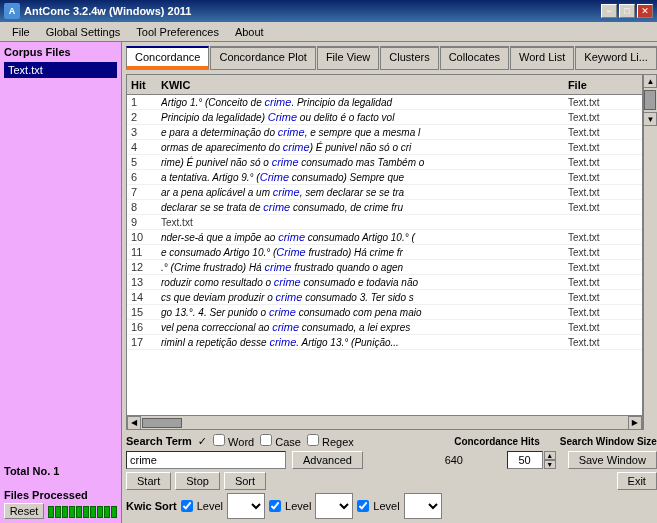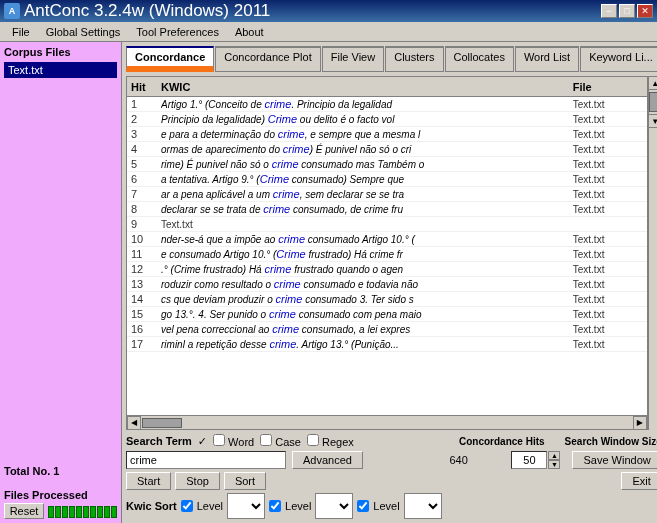--- a/index.html
+++ b/index.html
@@ -9,21 +9,21 @@
       background: linear-gradient(to bottom, #0a246a, #3a6ea5);
       color: white;
       height: 22px;
       display: flex;
       align-items: center;
       padding: 0 4px;
       justify-content: space-between;
     }
     .title-bar-left { display: flex; align-items: center; gap: 4px; }
     .title-bar-icon { width: 16px; height: 16px; background: #4a90d9; border-radius: 2px; display: flex; align-items: center; justify-content: center; color: white; font-weight: bold; font-size: 9px; }
-    .title-bar-text { font-size: 17px; font-weight: normal; color: white; }
+    .title-bar-text { font-size: 11px; font-weight: bold; color: white; }
     .title-bar-buttons { display: flex; gap: 2px; }
     .tb-btn { width: 16px; height: 14px; background: #d4d0c8; border: 1px solid #808080; border-top-color: #fff; border-left-color: #fff; display: flex; align-items: center; justify-content: center; font-size: 9px; cursor: pointer; }
     .tb-btn.close { background: #c0392b; color: white; }
 
     .menu-bar { background: #d4d0c8; height: 20px; display: flex; align-items: center; padding: 0 4px; border-bottom: 1px solid #808080; }
     .menu-item { padding: 2px 8px; cursor: pointer; font-size: 11px; }
 
     .main-container { display: flex; height: calc(523px - 42px); }
     .sidebar-title { font-weight: bold; margin-bottom: 4px; font-size: 11px; }
     .file-item { background: #000080; color: white; padding: 2px 4px; font-size: 11px; cursor: pointer; }
@@ -35,22 +35,22 @@
       padding: 3px 8px;
       background: #d4d0c8;
       border: 1px solid #808080;
       border-top: 2px solid #808080;
       cursor: pointer;
       font-size: 11px;
       white-space: nowrap;
     }
     .tab.active {
       background: white;
-      border-bottom: 6px solid #f97316;
-      font-weight: bold;
+      border-bottom: 4px solid #f97316;
+      font-weight: normal;
       border-top: 2px solid #000080;
     }
 
     .results-table { flex: 1; background: white; border: 1px solid #808080; overflow: hidden; display: flex; flex-direction: column; }
     .table-header { display: flex; background: #d4d0c8; border-bottom: 1px solid #808080; padding: 2px 4px; font-weight: bold; min-height: 20px; align-items: center; }
     .col-hit { width: 30px; flex-shrink: 0; }
     .col-kwic { flex: 1; }
     .col-file { width: 70px; flex-shrink: 0; }
     .table-body { flex: 1; overflow-y: auto; overflow-x: hidden; }
     .table-row { display: flex; padding: 1px 4px; border-bottom: 1px solid #f0f0f0; min-height: 14px; align-items: center; }

